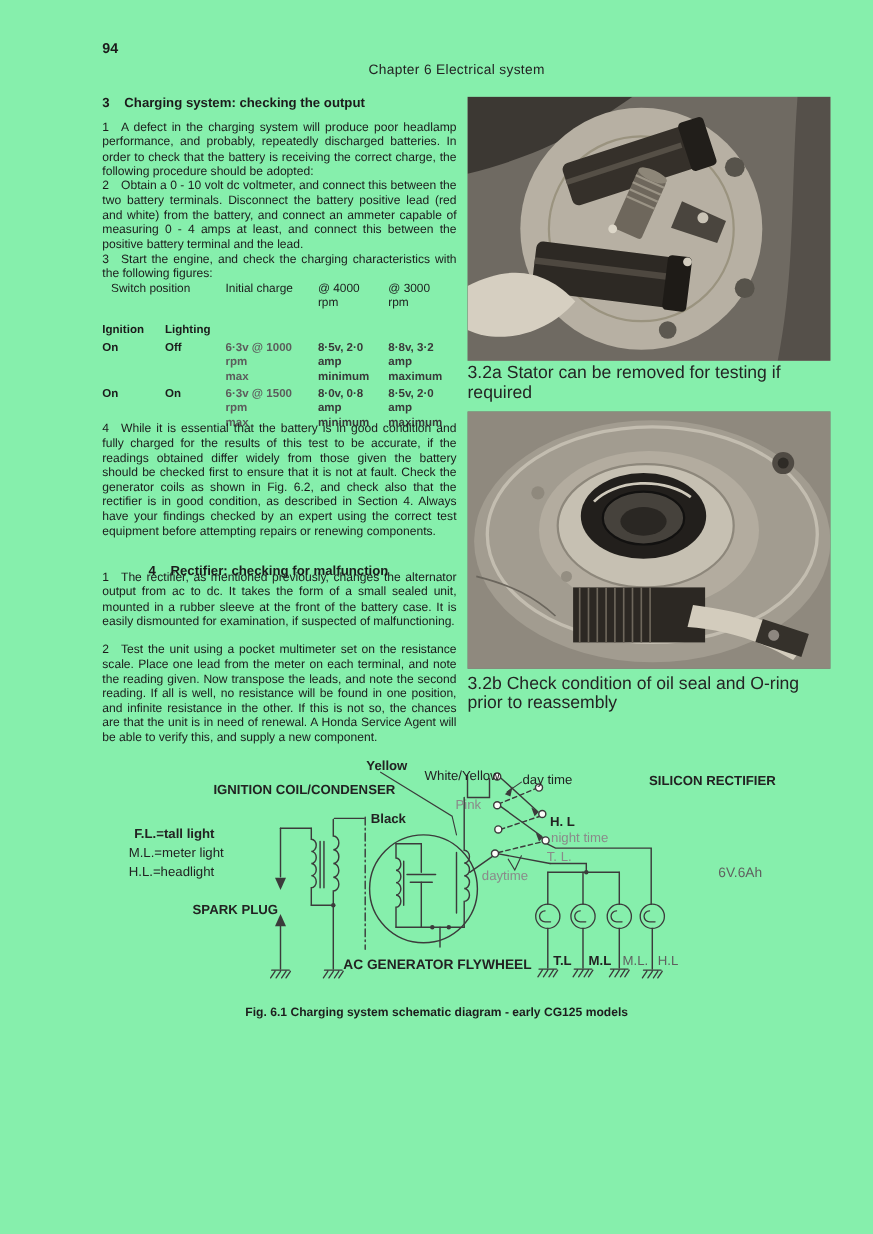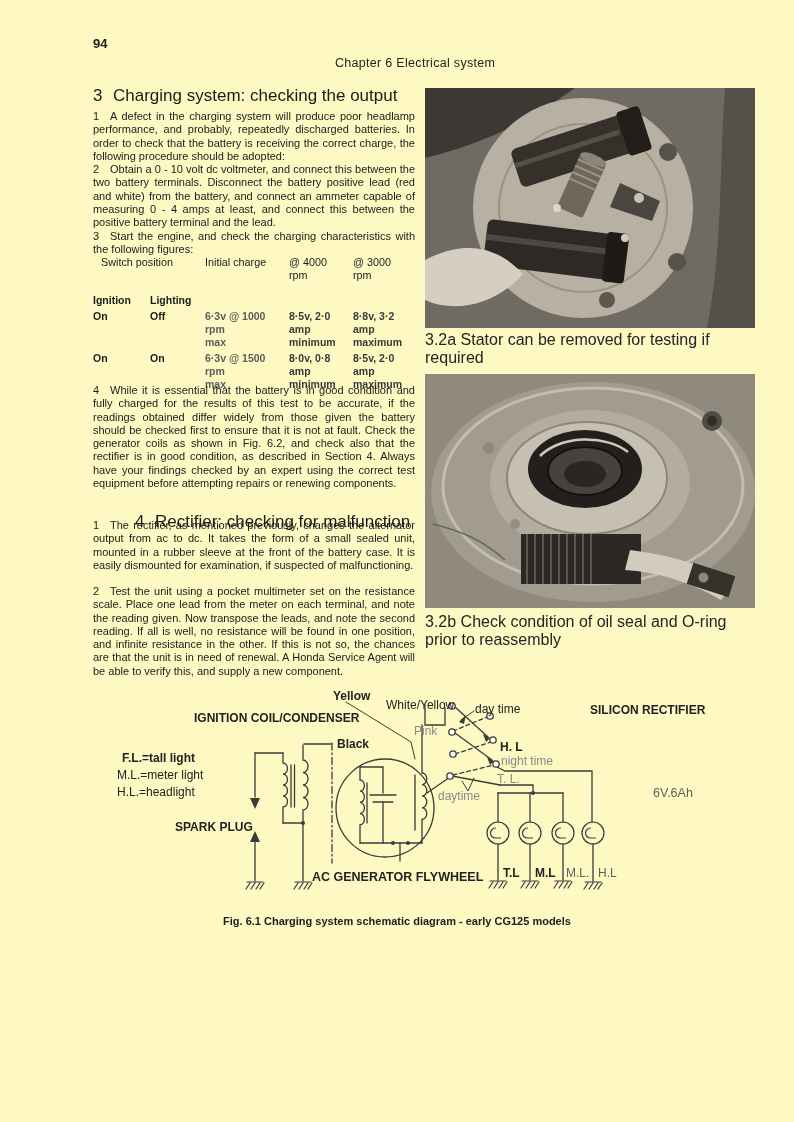--- a/index.html
+++ b/index.html
@@ -1,24 +1,24 @@
 <!DOCTYPE html>
 <html><head>
 <meta charset="utf-8">
 <style>
   html,body{margin:0;padding:0;background:#d9d9d6;}
   .page{
     position:relative;width:794px;height:1122px;margin:0 auto;
-    background:#fef9c3;overflow:hidden;
+    background:#86efac;overflow:hidden;
     font-family:"Liberation Sans",sans-serif;color:#1b1b1b;
   }
   .pagenum{position:absolute;left:93px;top:36px;font-size:13px;font-weight:bold;}
   .chapter{position:absolute;left:335px;top:37px;font-size:12.5px;color:#232323;letter-spacing:.3px;margin-top:19px;}
   .col-item{position:absolute;left:93px;width:322px;}
-  .h-sec{font-size:17px;font-weight:normal;}
+  .h-sec{font-size:12px;font-weight:bold;}
   .hnum{display:inline-block;width:20px;}
   .para{font-size:11px;line-height:13.3px;text-align:justify;margin:0;}
   .pnum{display:inline-block;width:17px;}
   
   .tbl{position:absolute;left:93px;top:256px;width:322px;display:grid;
        grid-template-columns:57px 55px 84px 64px 62px;font-size:10.5px;line-height:13px;}
   .tc{white-space:pre-line;}
   .th{font-weight:normal;font-size:10.8px;}
   .span2{grid-column:1/3;padding-left:8px;}
   .subrow{margin-top:12px;font-weight:bold;}

